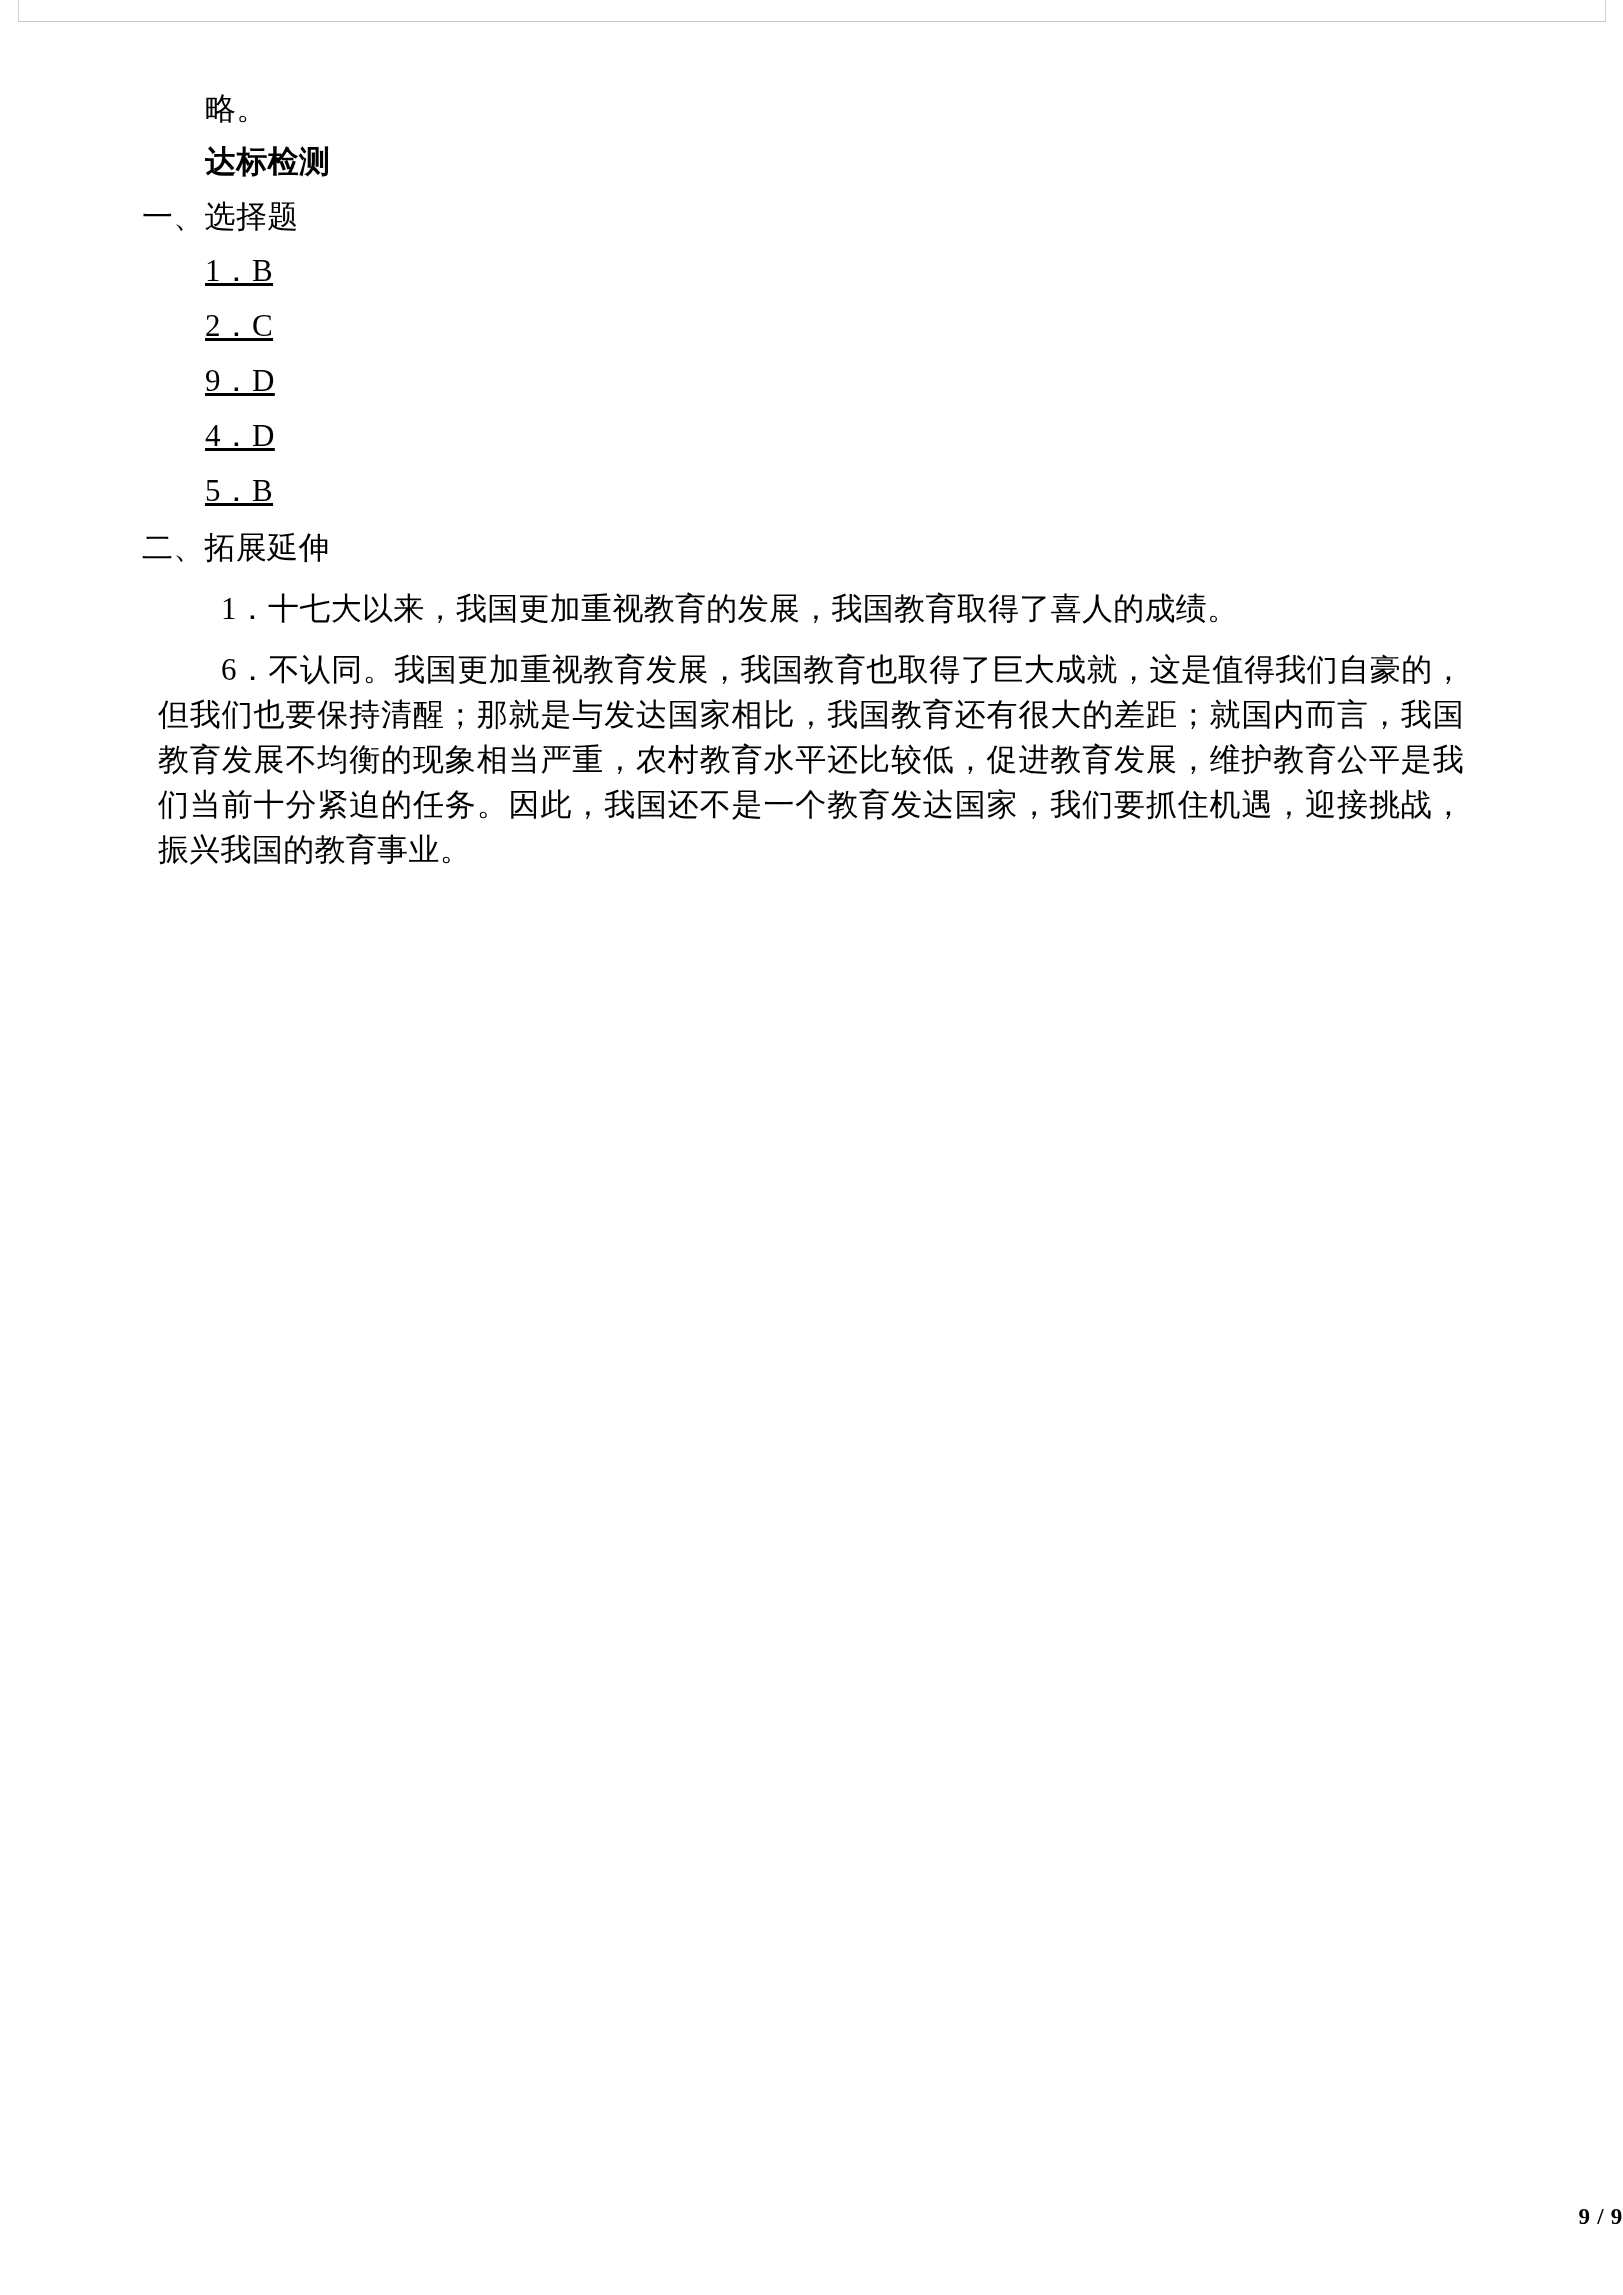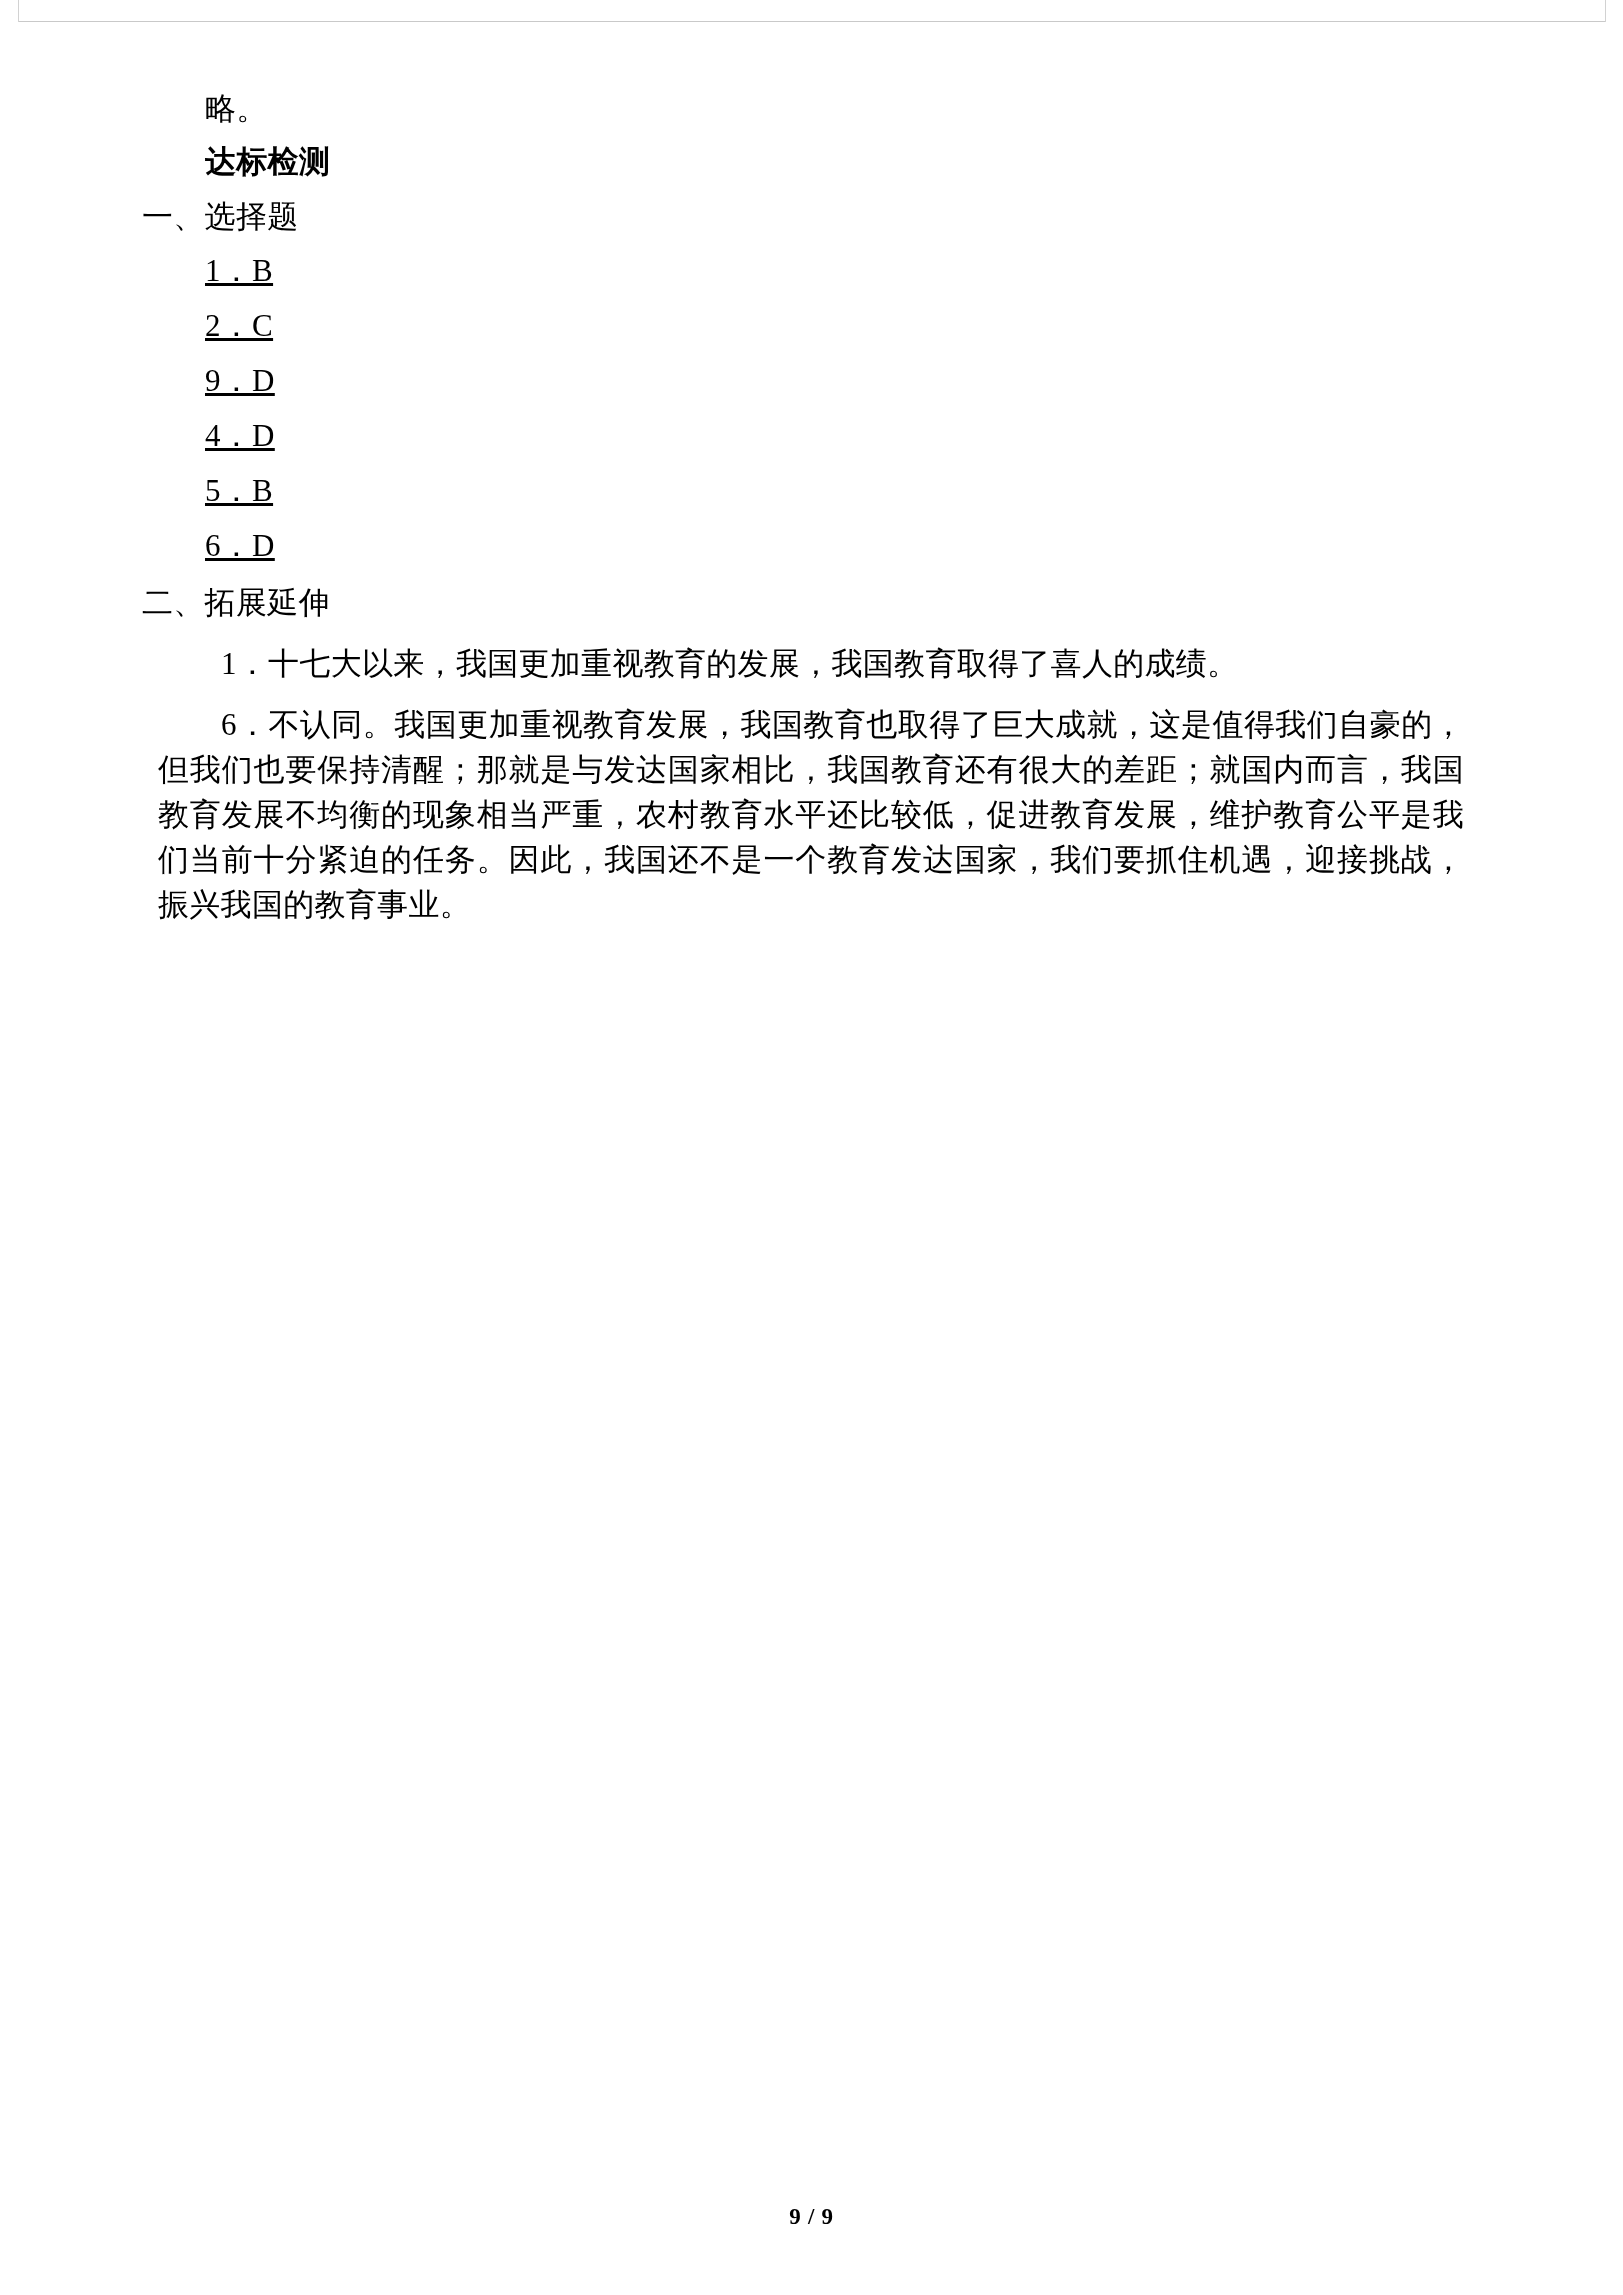--- a/index.html
+++ b/index.html
@@ -70,21 +70,21 @@
     padding-left: 63px;
   }
   .body-paragraph {
     margin: 16px;
   }
   .page-number {
     position: absolute;
     bottom: 65px;
     left: 0;
     right: 0;
-    text-align: center;
+    text-align: right;
     font-size: 23px;
     font-weight: bold;
     letter-spacing: 0.7px;
   }
 </style>
 </head>
 <body>
 
 <div class="page">
 
@@ -99,21 +99,20 @@
     <p class="section-heading">达标检测</p>
 
     <p class="part-title">一、选择题</p>
 
     <div class="answer-list">
       <div class="answer-item">1．B</div>
       <div class="answer-item">2．C</div>
       <div class="answer-item">9．D</div>
       <div class="answer-item">4．D</div>
       <div class="answer-item">5．B</div>
-      <div class="answer-item">6．D</div>
     </div>
 
     <p class="part-title">二、拓展延伸</p>
 
     <p class="para-indent body-paragraph">1．十七大以来，我国更加重视教育的发展，我国教育取得了喜人的成绩。</p>
 
 
     <p class="para-indent body-paragraph">6．不认同。我国更加重视教育发展，我国教育也取得了巨大成就，这是值得我们自豪的，但我们也要保持清醒；那就是与发达国家相比，我国教育还有很大的差距；就国内而言，我国教育发展不均衡的现象相当严重，农村教育水平还比较低，促进教育发展，维护教育公平是我们当前十分紧迫的任务。因此，我国还不是一个教育发达国家，我们要抓住机遇，迎接挑战，振兴我国的教育事业。</p>
 
   </div>

